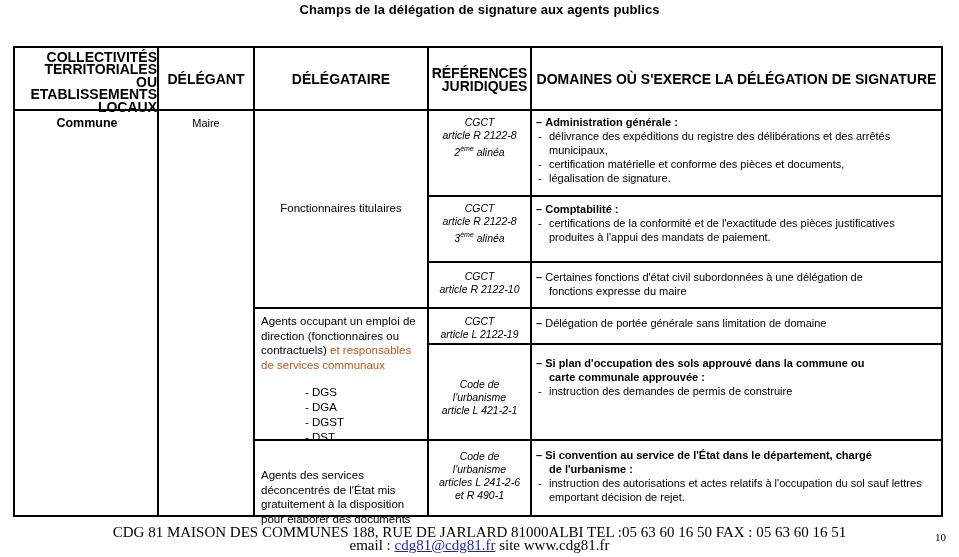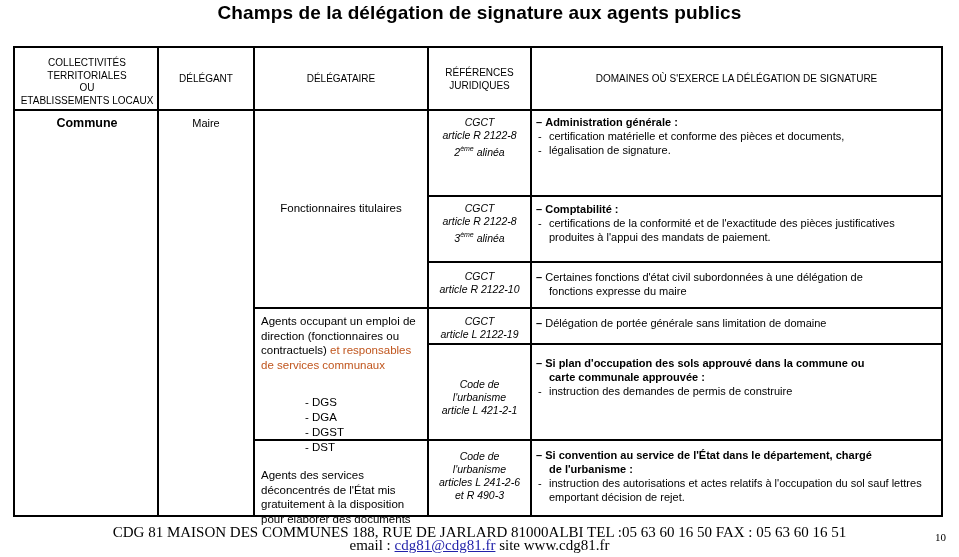--- a/index.html
+++ b/index.html
@@ -10,21 +10,21 @@
     color:#000000;
     overflow:hidden;
     position:relative;
   }
   .page{position:relative;width:959px;height:557px;}
 
   
   .doc-title{
     position:absolute;left:0;top:2px;width:959px;
     text-align:center;
-    font-size:19px;font-weight:bold;
+    font-size:13px;font-weight:bold;
     letter-spacing:0.1px;
   }
 
   
   .tbl{
     position:absolute;left:13px;top:46px;
     width:930px;height:471px;
     border:2px solid #000;
     box-sizing:border-box;
   }
@@ -36,21 +36,21 @@
   .v4{left:515px;}
 
   
   .hrule{position:absolute;height:2px;background:#000;}
 
   
   .cell{position:absolute;box-sizing:border-box;padding:0;}
 
   
   .hdr{
-    font-size:10px;font-weight:normal;text-align:center;
+    font-size:14px;font-weight:bold;text-align:right;
     line-height:12.5px;
     display:flex;align-items:center;justify-content:center;
   }
   .hdr-multi{display:block;padding-top:5px;}
 
   
   .c-coll{font-size:12.5px;font-weight:bold;text-align:center;}
   .c-deleg{font-size:11px;text-align:center;}
   .c-dgt{font-size:11.5px;line-height:14.5px;}
   .c-dgt-c{font-size:11.5px;line-height:14.5px;text-align:center;}
@@ -61,21 +61,21 @@
   .c-ref .sup{font-size:7px;vertical-align:super;font-style:italic;}
   .c-dom{font-size:11px;line-height:14px;}
   .c-dom .dash{font-weight:bold;}
   .c-dom .head{font-weight:bold;}
   .c-dom ul{margin:0;padding:0;list-style:none;}
   .c-dom li{position:relative;padding-left:13px;}
   .c-dom li:before{content:"-";position:absolute;left:2px;}
   .indent{padding-left:13px;}
   .orange{color:#C0561E;}
 
-  .dgs-list{margin-top:23px;padding-left:44px;line-height:15px;font-size:11.5px;}
+  .dgs-list{margin-top:13px;padding-left:44px;line-height:15px;font-size:11.5px;}
 
   
   .footer{
     position:absolute;left:0;top:526px;width:959px;
     text-align:center;
     font-family:"Liberation Serif", serif;
     font-size:15px;line-height:13px;
     color:#000;
   }
   .footer .mail{color:#2222aa;text-decoration:underline;}
@@ -192,29 +192,30 @@
     <div class="cell c-ref" style="left:414px;top:330px;width:101px;">
       <div>Code de</div>
       <div>l'urbanisme</div>
       <div>article L 421-2-1</div>
     </div>
 
     <div class="cell c-ref" style="left:414px;top:402px;width:101px;">
       <div>Code de</div>
       <div>l'urbanisme</div>
       <div>articles L 241-2-6</div>
-      <div>et R 490-3</div>
+      <div>et R 490-1</div>
     </div>
 
     <div class="cell c-dom" style="left:521px;top:67px;width:400px;">
       <div>
         <span class="dash">–</span>
         <span class="head">Administration générale :</span>
       </div>
       <ul class="indent">
+        <li>délivrance des expéditions du registre des délibérations et des arrêtés municipaux,</li>
         <li>certification matérielle et conforme des pièces et documents,</li>
         <li>légalisation de signature.</li>
       </ul>
     </div>
 
     <div class="cell c-dom" style="left:521px;top:154px;width:400px;">
       <div>
         <span class="dash">–</span>
         <span class="head">Comptabilité :</span>
       </div>

